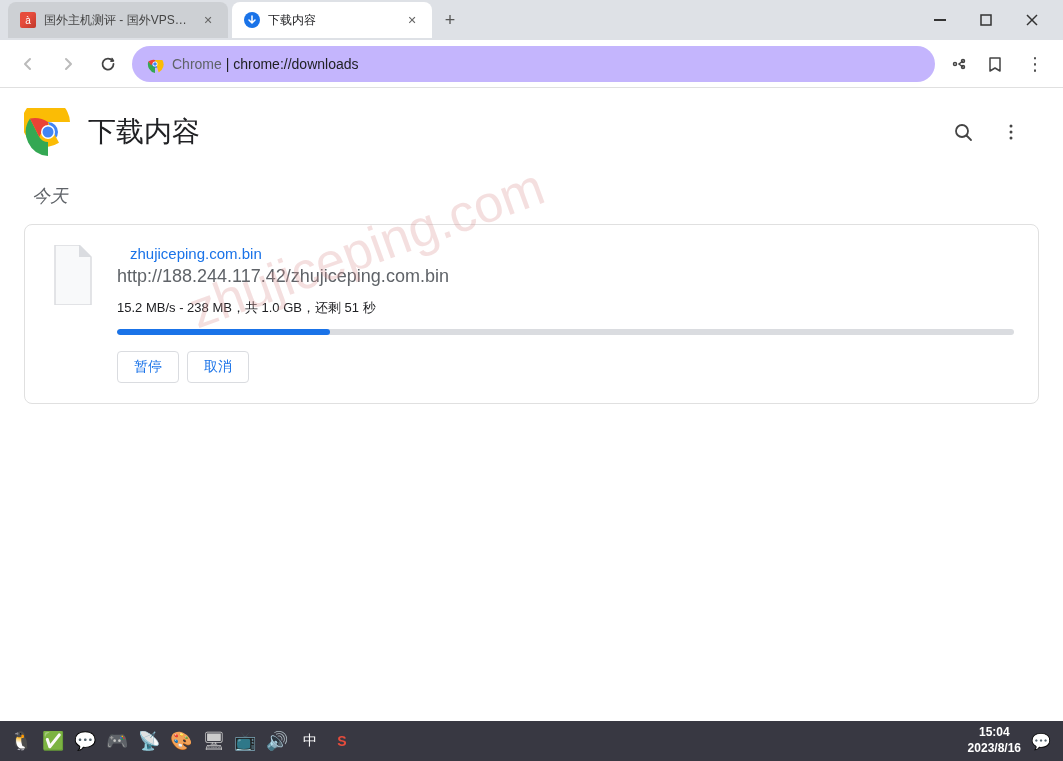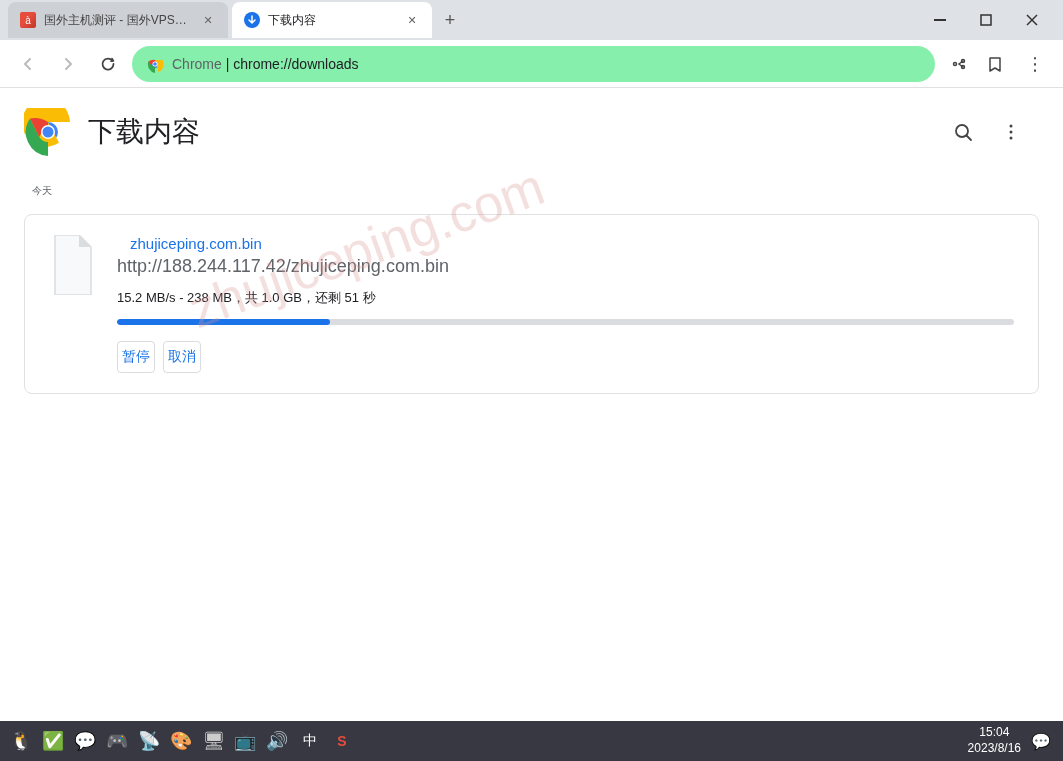--- a/index.html
+++ b/index.html
@@ -121,21 +121,21 @@
       border-radius: 50%;
       color: #444;
       font-size: 14px;
       cursor: pointer;
     }
     .nav-btn.disabled { color: #bbb; cursor: default; }
     .url-container {
       flex: 1;
       display: flex;
       align-items: center;
-      background: #86efac;
+      background: #c4b5fd;
       border-radius: 20px;
       padding: 0 14px;
       height: 36px;
       gap: 8px;
     }
     .chrome-logo-small {
       width: 18px; height: 18px;
       flex-shrink: 0;
     }
     .chrome-logo-small svg { width: 18px; height: 18px; }
@@ -208,23 +208,24 @@
       transform: rotate(-20deg);
       pointer-events: none;
       white-space: nowrap;
       z-index: 10;
       font-family: Arial, sans-serif;
     }
 
     
     .section-label {
       padding: 8px 32px 16px 32px;
-      font-size: 10px;
+      font-size: 18px;
       color: #5f6368;
       font-weight: 500;
+      font-style: italic;
     }
 
     
     .download-card {
       margin: 0 24px 16px 24px;
       background: #ffffff;
       border: 1px solid #e0e0e0;
       border-radius: 8px;
       padding: 20px 24px;
       display: flex;
@@ -274,21 +275,21 @@
       height: 100%;
       background: #1a73e8;
       border-radius: 3px;
       width: 23.8%;
     }
     .download-actions {
       display: flex;
       gap: 8px;
     }
     .action-btn {
-      padding: 6px 4px;
+      padding: 6px 16px;
       border: 1px solid #dadce0;
       border-radius: 4px;
       background: white;
       font-size: 14px;
       color: #1a73e8;
       cursor: pointer;
       font-family: inherit;
     }
 
     
@@ -318,20 +319,21 @@
       cursor: pointer;
     }
     .taskbar-clock {
       display: flex;
       flex-direction: column;
       align-items: center;
       color: white;
       font-size: 12px;
       line-height: 1.3;
       margin-left: 4px;
+      font-weight: bold;
     }
     .taskbar-notif {
       width: 28px; height: 28px;
       display: flex; align-items: center; justify-content: center;
       color: white;
       font-size: 16px;
     }
 
     
     .chrome-svg-big {

